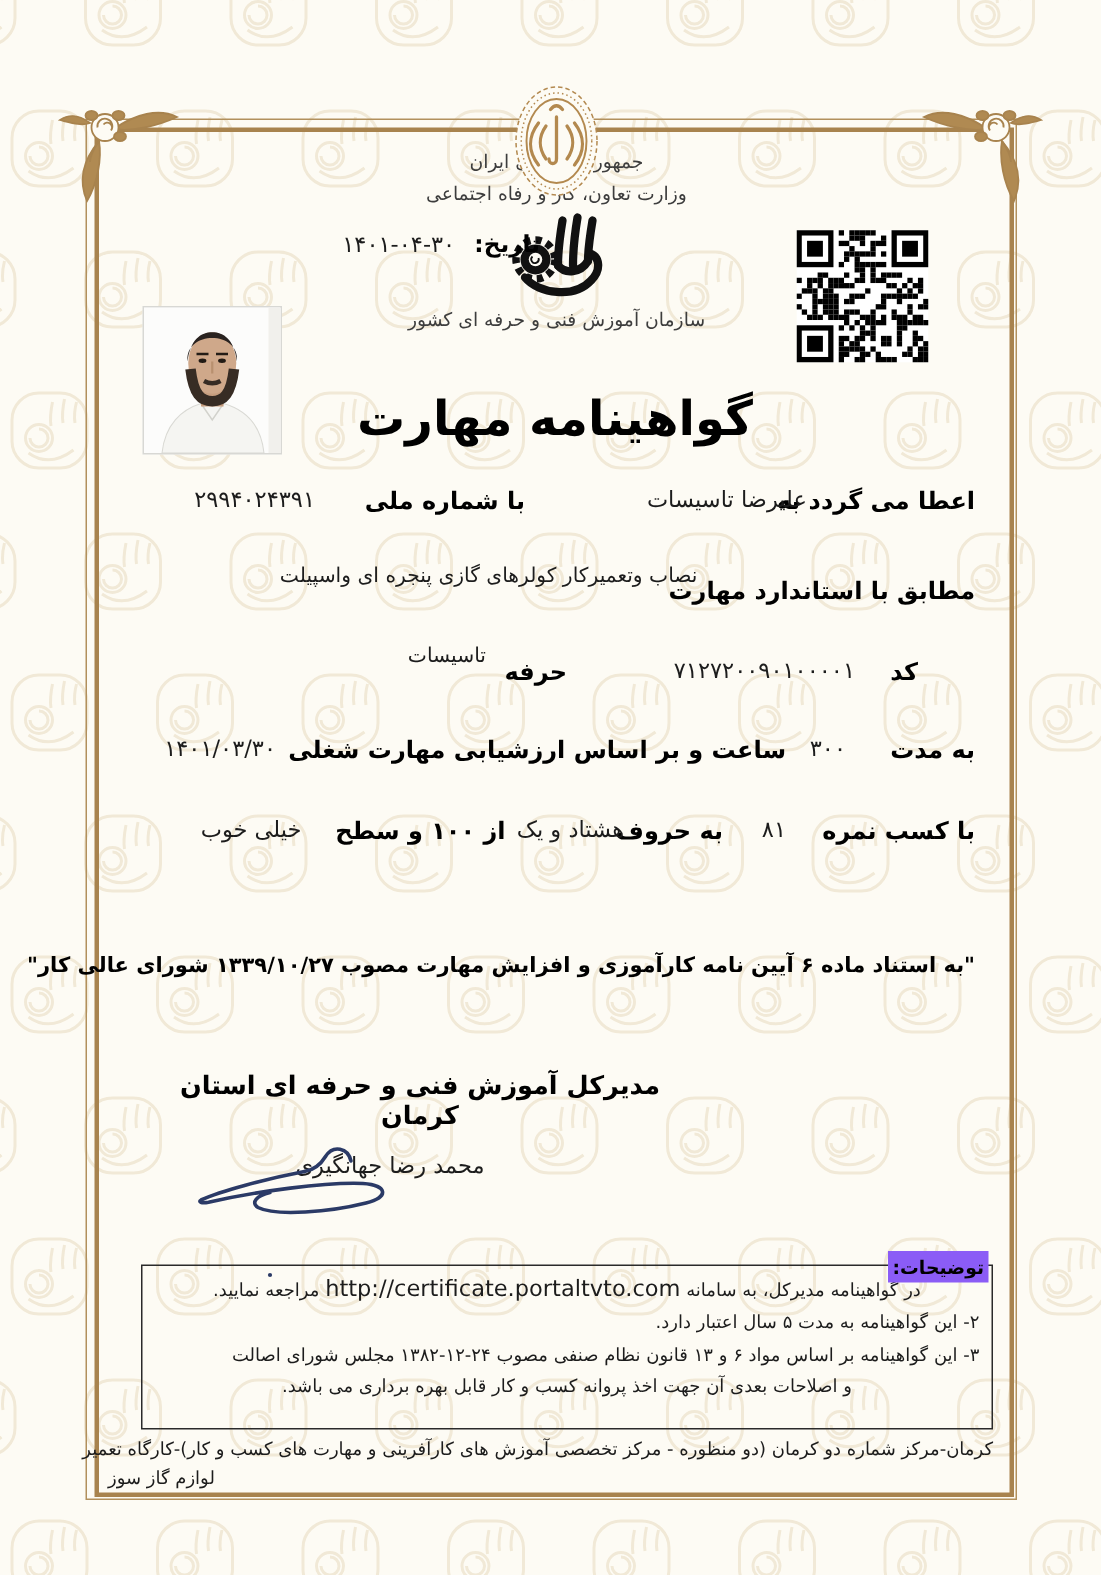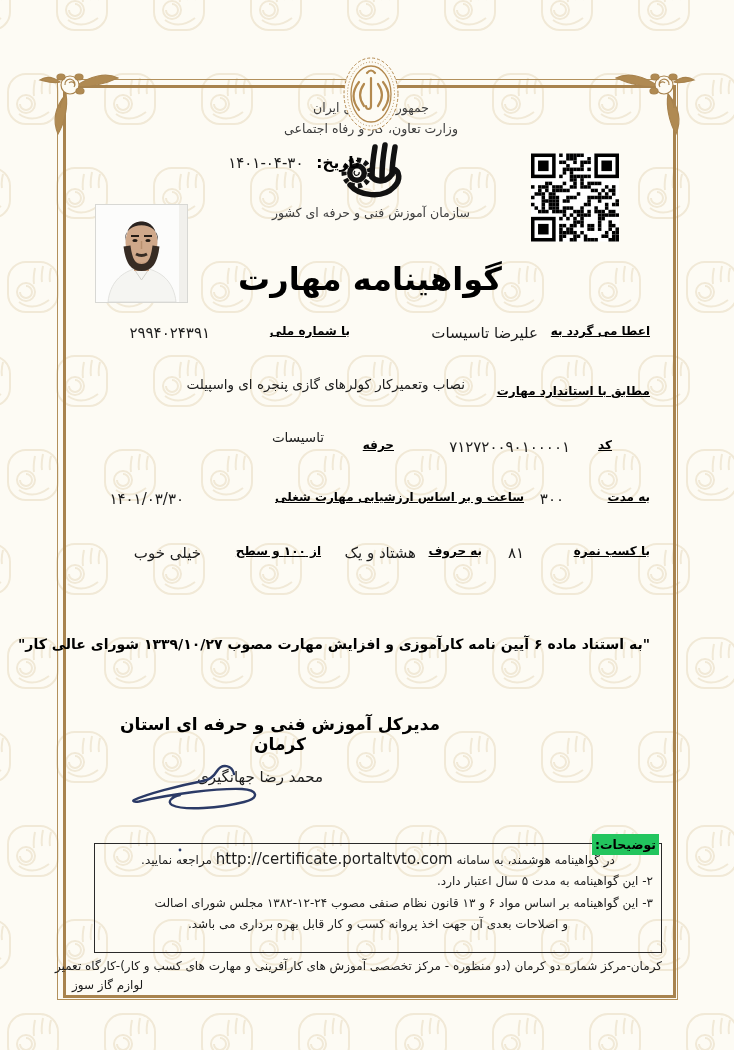--- a/index.html
+++ b/index.html
@@ -18,30 +18,30 @@
   
   .frame-outer{position:absolute;left:57px;top:79px;width:619px;height:919px;border:1px solid #b2905c;z-index:1;}
   .frame-inner{position:absolute;left:63px;top:85px;width:607px;height:907px;border:3px solid #a8834e;z-index:1;}
   
   .hdr-line{position:absolute;left:217px;width:308px;text-align:center;z-index:2;font-size:12.5px;color:#3d3d3d;}
   .meta-row{position:absolute;left:108px;width:252px;direction:rtl;z-index:2;font-size:15px;white-space:nowrap;}
   .meta-row .b{font-size:15.5px;margin-left:8px;}
   
   .row{position:absolute;left:84px;right:84px;height:24px;direction:rtl;z-index:2;font-size:15px;}
   .row span{position:absolute;top:0;white-space:nowrap;}
-  .row .b{font-size:12px;text-decoration:underline;}
+  .row .b{font-size:16px;}
   .small-val{font-size:13.5px;}
   .title{position:absolute;left:187px;top:236px;width:366px;text-align:center;font-size:32px;font-weight:bold;color:#000;z-index:2;letter-spacing:0;margin-top:24px;}
   .quote{position:absolute;left:84px;right:84px;top:636px;text-align:center;direction:rtl;font-weight:bold;font-size:14px;color:#000;z-index:2;white-space:nowrap;}
   .sig-block{position:absolute;left:95px;top:714px;width:370px;text-align:center;direction:rtl;z-index:2;}
   .sig-title{font-size:17px;font-weight:bold;color:#000;}
   .sig-name{font-size:15px;margin-top:14px;transform:translateX(-20px);}
   
   .notes{position:absolute;left:94px;top:843px;width:568px;height:110px;border:1.5px solid #2a2a2a;z-index:2;direction:rtl;font-size:12px;line-height:21.3px;box-sizing:border-box;padding:5px 8px 0 8px;}
-  .notes-label{position:absolute;top:-10px;right:2px;background:#22c55e;padding:0 3px;font-weight:bold;font-size:12.5px;color:#000;}
+  .notes-label{position:absolute;top:-10px;right:2px;background:#8b5cf6;padding:0 3px;font-weight:bold;font-size:12.5px;color:#000;}
   .note-line{white-space:nowrap;text-align:right;}
   .note-center{text-align:center;}
   .url{direction:ltr;unicode-bidi:isolate;font-size:15px;}
   .ltr{direction:ltr;unicode-bidi:isolate;}
   .caption{position:absolute;left:72px;top:957px;width:590px;direction:rtl;font-size:12px;line-height:19px;z-index:2;}
   .caption .l1{text-align:right;white-space:nowrap;}
   .caption .l2{text-align:left;padding-left:0;padding-right:62px;}
   .photo-box{position:absolute;left:95px;top:204px;width:91px;height:97px;z-index:2;border:1px solid #d8d8d4;background:#fdfdfc;}
   #qr{position:absolute;left:531px;top:153px;width:88px;height:89px;z-index:2;}
 </style>
@@ -1500,37 +1500,37 @@
   </div>
 
   <div class="row" style="top:384px;">
     <span class="b" style="right:0;">مطابق با استاندارد مهارت</span>
     <span class="small-val" style="right:185px;top:-8px;">نصاب  وتعمیرکار کولرهای گازی پنجره ای واسپیلت</span>
   </div>
 
   <div class="row" style="top:438px;">
     <span class="b" style="right:38px;">کد</span>
     <span class="ltr" style="right:80px;">۷۱۲۷۲۰۰۹۰۱۰۰۰۰۱</span>
-    <span class="b" style="right:256px;">حرفه</span>
+    <span class="b" style="right:272px;">حرفه</span>
     <span class="small-val" style="right:326px;top:-9px;">تاسیسات</span>
   </div>
 
   <div class="row" style="top:490px;">
     <span class="b" style="right:0;">به مدت</span>
     <span style="right:86px;">۳۰۰</span>
     <span class="b" style="right:126px;">ساعت و بر اساس ارزشیابی مهارت شغلی</span>
     <span class="ltr" style="right:466px;">۱۴۰۱/۰۳/۳۰</span>
   </div>
 
   <div class="row" style="top:544px;">
     <span class="b" style="right:0;">با کسب نمره</span>
     <span style="right:126px;">۸۱</span>
     <span class="b" style="right:168px;">به حروف</span>
     <span style="right:234px;">هشتاد و یک</span>
-    <span class="b" style="right:329px;margin-left:16px;">از ۱۰۰ و سطح</span>
+    <span class="b" style="right:313px;margin-left:16px;">از ۱۰۰ و سطح</span>
     <span style="right:449px;">خیلی خوب</span>
   </div>
 
   <div class="quote">
     <span>"به استناد ماده ۶ آیین نامه کارآموزی و افزایش مهارت مصوب</span>
     <span class="ltr">۱۳۳۹/۱۰/۲۷</span>
     <span>شورای عالی کار"</span>
   </div>
 
   <div class="sig-block">
@@ -1542,21 +1542,21 @@
     <g fill="none" stroke="#2b3a66" stroke-width="2.4" stroke-linecap="round">
       <path d="M112,16 c-2,-9 -12,-11 -17,-3 c-3,5 -8,9 -14,10"></path>
       <path d="M81,23 C55,28 25,36 12,42 C10,43 12,44.5 17,43.5 C50,36 95,30 120,31 C136,32 138,40 122,44 C98,50 62,53 50,47 C45,44 49,39 58,37"></path>
     </g>
     <circle cx="58" cy="92" r="1.4" fill="#2b3a66"></circle>
   </svg>
 
   <div class="notes">
     <div class="notes-label">توضیحات:</div>
     <div class="note-line note-center">
-      <span>در گواهینامه هوشمند، به سامانه</span>
+      <span>در گواهینامه مدیرکل، به سامانه</span>
       <span class="url">http://certificate.portaltvto.com</span>
       <span>مراجعه نمایید.</span>
     </div>
     <div class="note-line">۲- این گواهینامه به مدت ۵ سال اعتبار دارد.</div>
     <div class="note-line">
       <span>۳- این گواهینامه بر اساس مواد ۶ و ۱۳ قانون نظام صنفی مصوب</span>
       <span class="ltr">۱۳۸۲-۱۲-۲۴</span>
       <span>مجلس شورای اصالت</span>
     </div>
     <div class="note-line note-center">و اصلاحات بعدی آن جهت اخذ پروانه کسب و کار قابل بهره برداری می باشد.</div>

